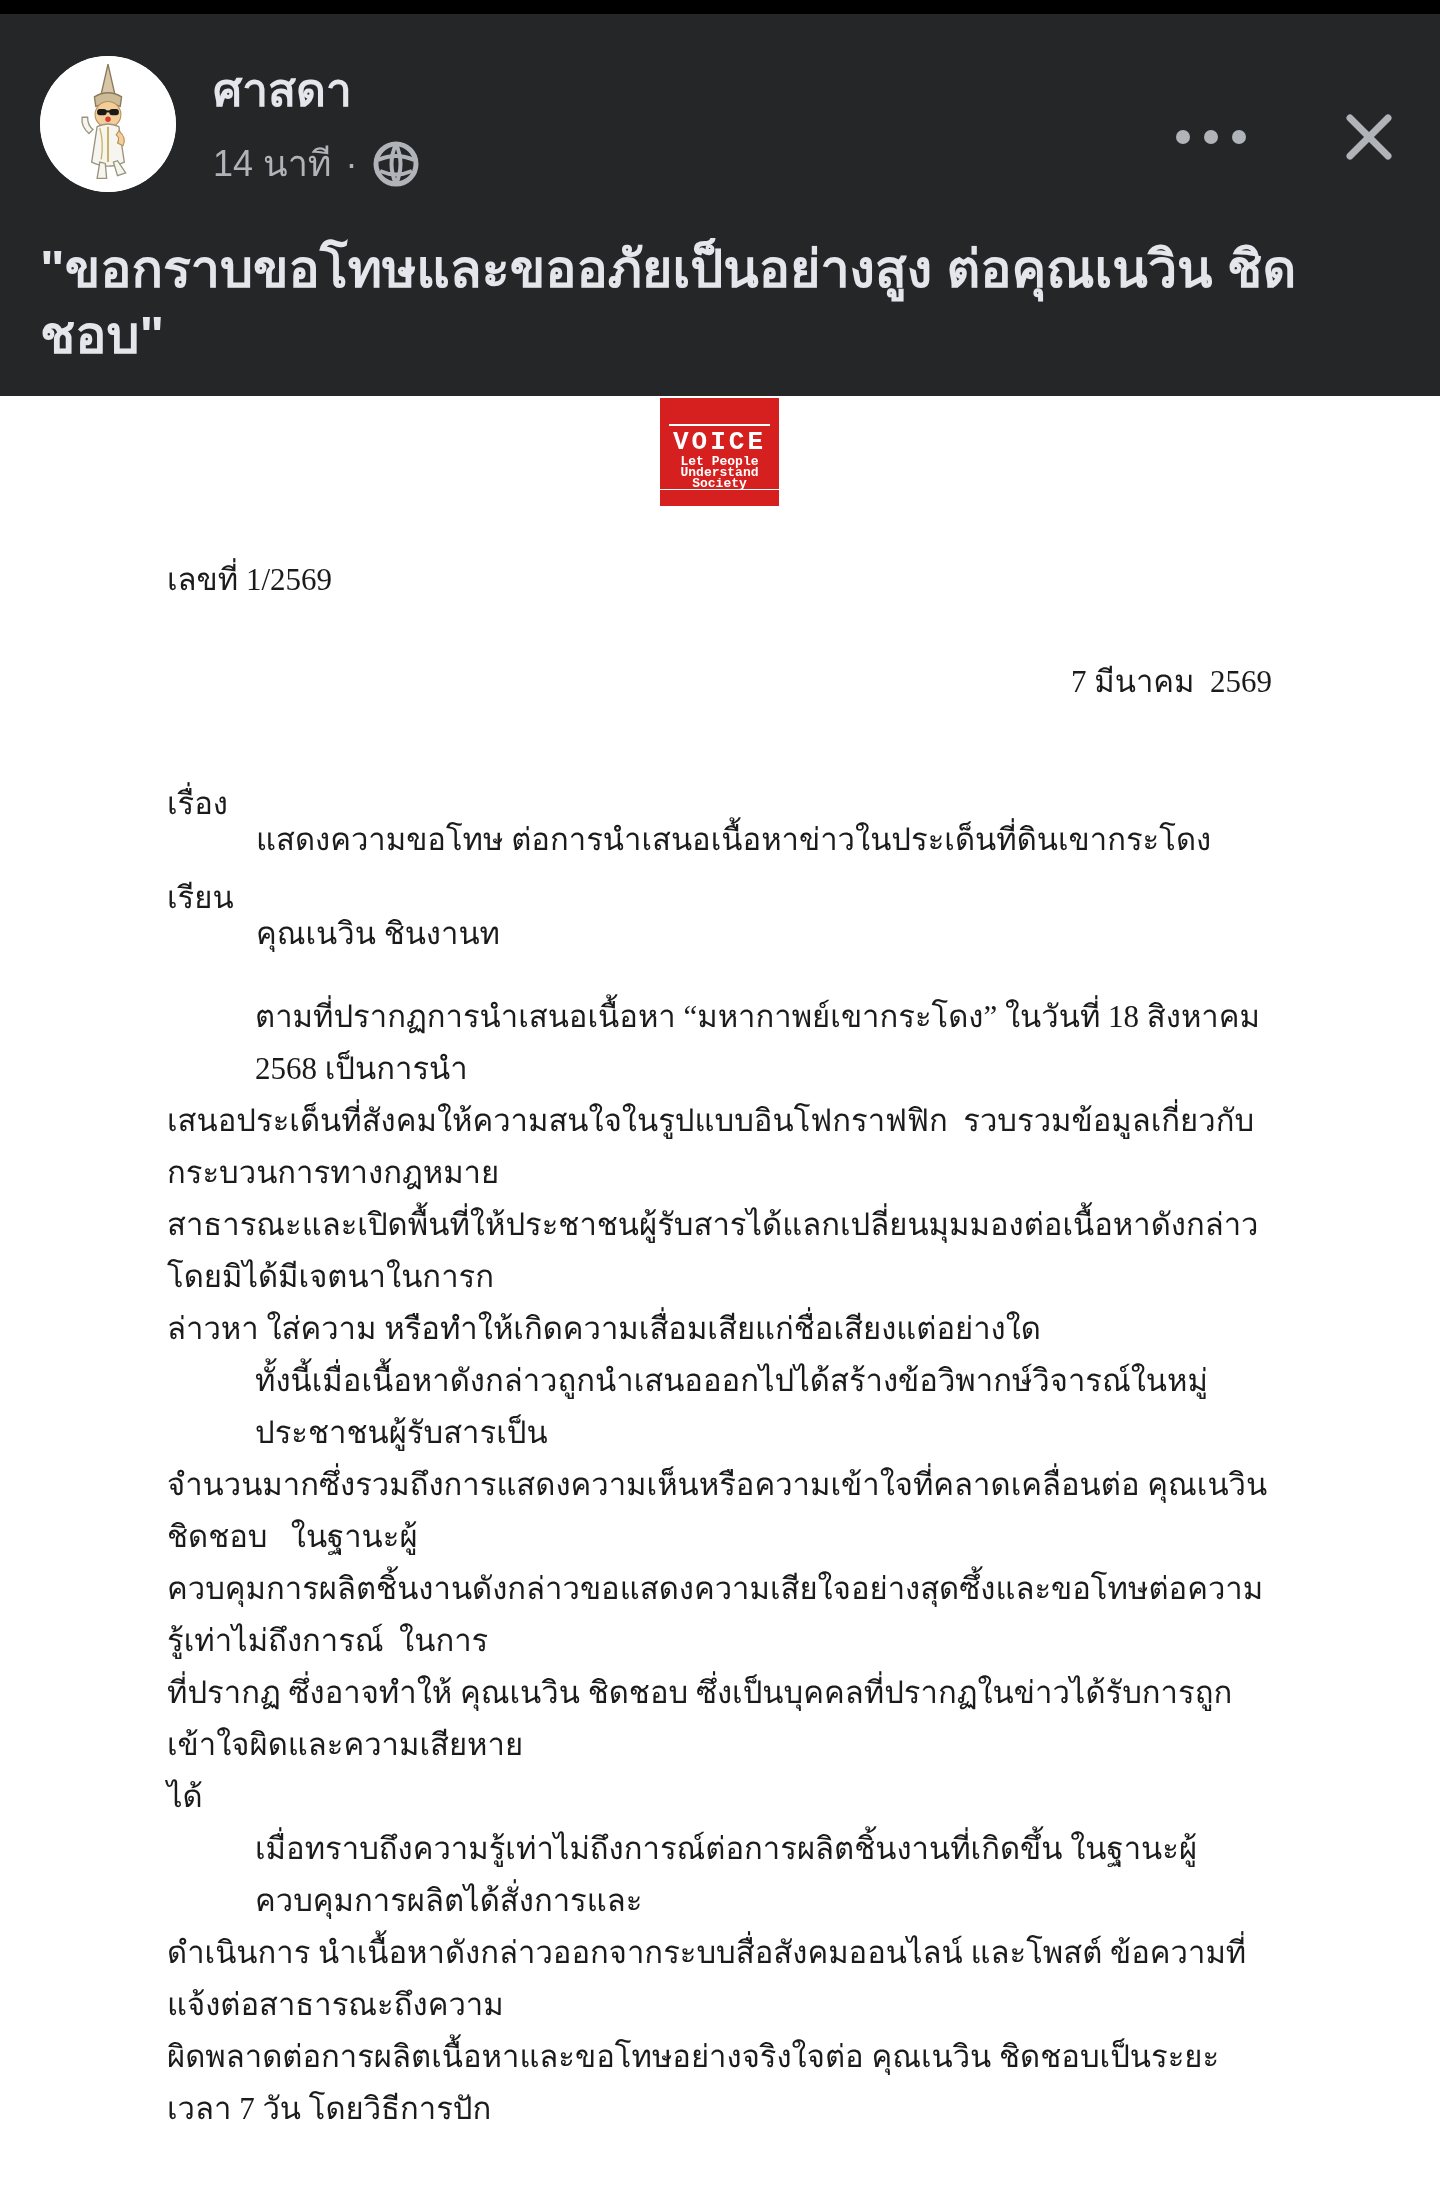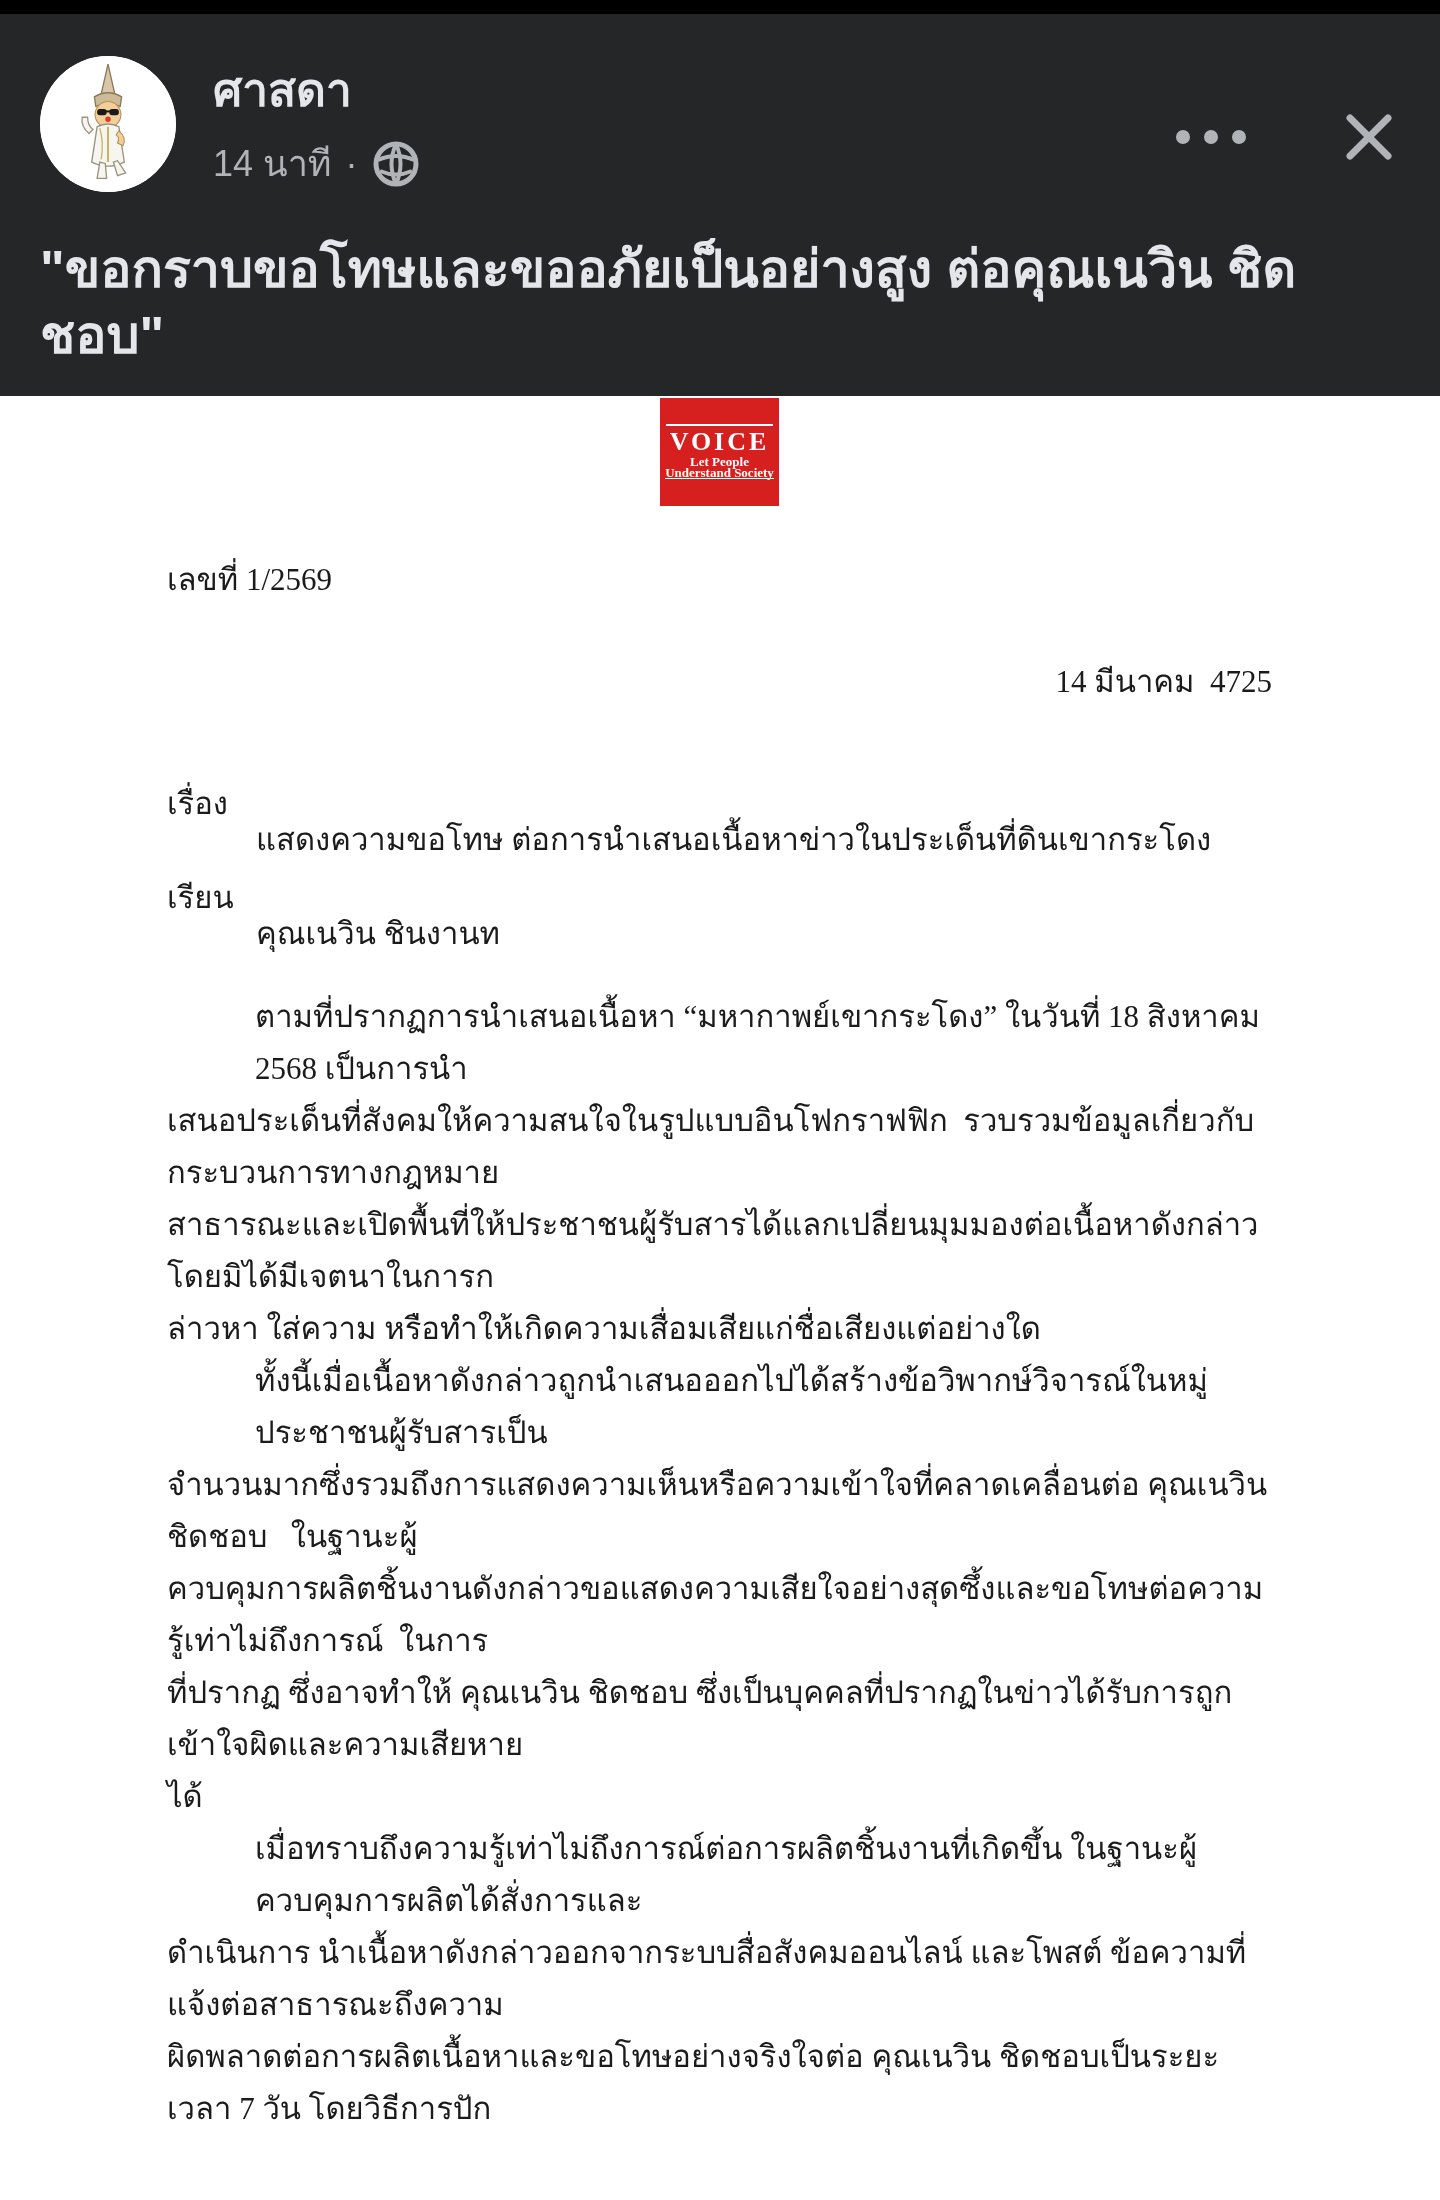--- a/index.html
+++ b/index.html
@@ -64,21 +64,21 @@
     padding:0 168px 0 167px;
     font-family:"Liberation Serif",serif;
     color:var(--doc-text);
     font-size:31px;
   }
   .voice-logo{
     width:119px;height:108px;background:var(--accent-red);
     margin:2px auto 18px auto;
     display:flex;flex-direction:column;align-items:center;justify-content:flex-start;
     padding-top:26px;color:#ffffff;text-align:center;
-    font-family:Liberation Serif, serif;
+    font-family:Liberation Mono, monospace;
   }
   .logo-brand{
     font-size:26px;font-weight:bold;letter-spacing:3px;line-height:28px;
     border-top:2px solid #ffffff;padding:2px 4px 0 4px;
   }
   .logo-tagline{
     font-size:13px;font-weight:bold;line-height:11px;
     border-bottom:1px solid #ffffff;padding-bottom:0;
   }
   .letter-no{margin-top:52px;line-height:44px;white-space:pre-wrap;}
@@ -165,21 +165,21 @@
 <main class="document">
   <div class="voice-logo">
     <div class="logo-brand">VOICE</div>
     <div class="logo-tagline">
       <div>Let People</div>
       <div>Understand Society</div>
     </div>
   </div>
 
   <div class="letter-no">เลขที่ 1/2569</div>
-  <div class="date-line">14 มีนาคม  4725</div>
+  <div class="date-line">7 มีนาคม  2569</div>
 
   <div class="field-row subject">
     <div class="field-label">เรื่อง</div>
     <div class="field-value">แสดงความขอโทษ ต่อการนำเสนอเนื้อหาข่าวในประเด็นที่ดินเขากระโดง</div>
   </div>
   <div class="field-row to">
     <div class="field-label">เรียน</div>
     <div class="field-value">คุณเนวิน ชินงานท</div>
   </div>
 

